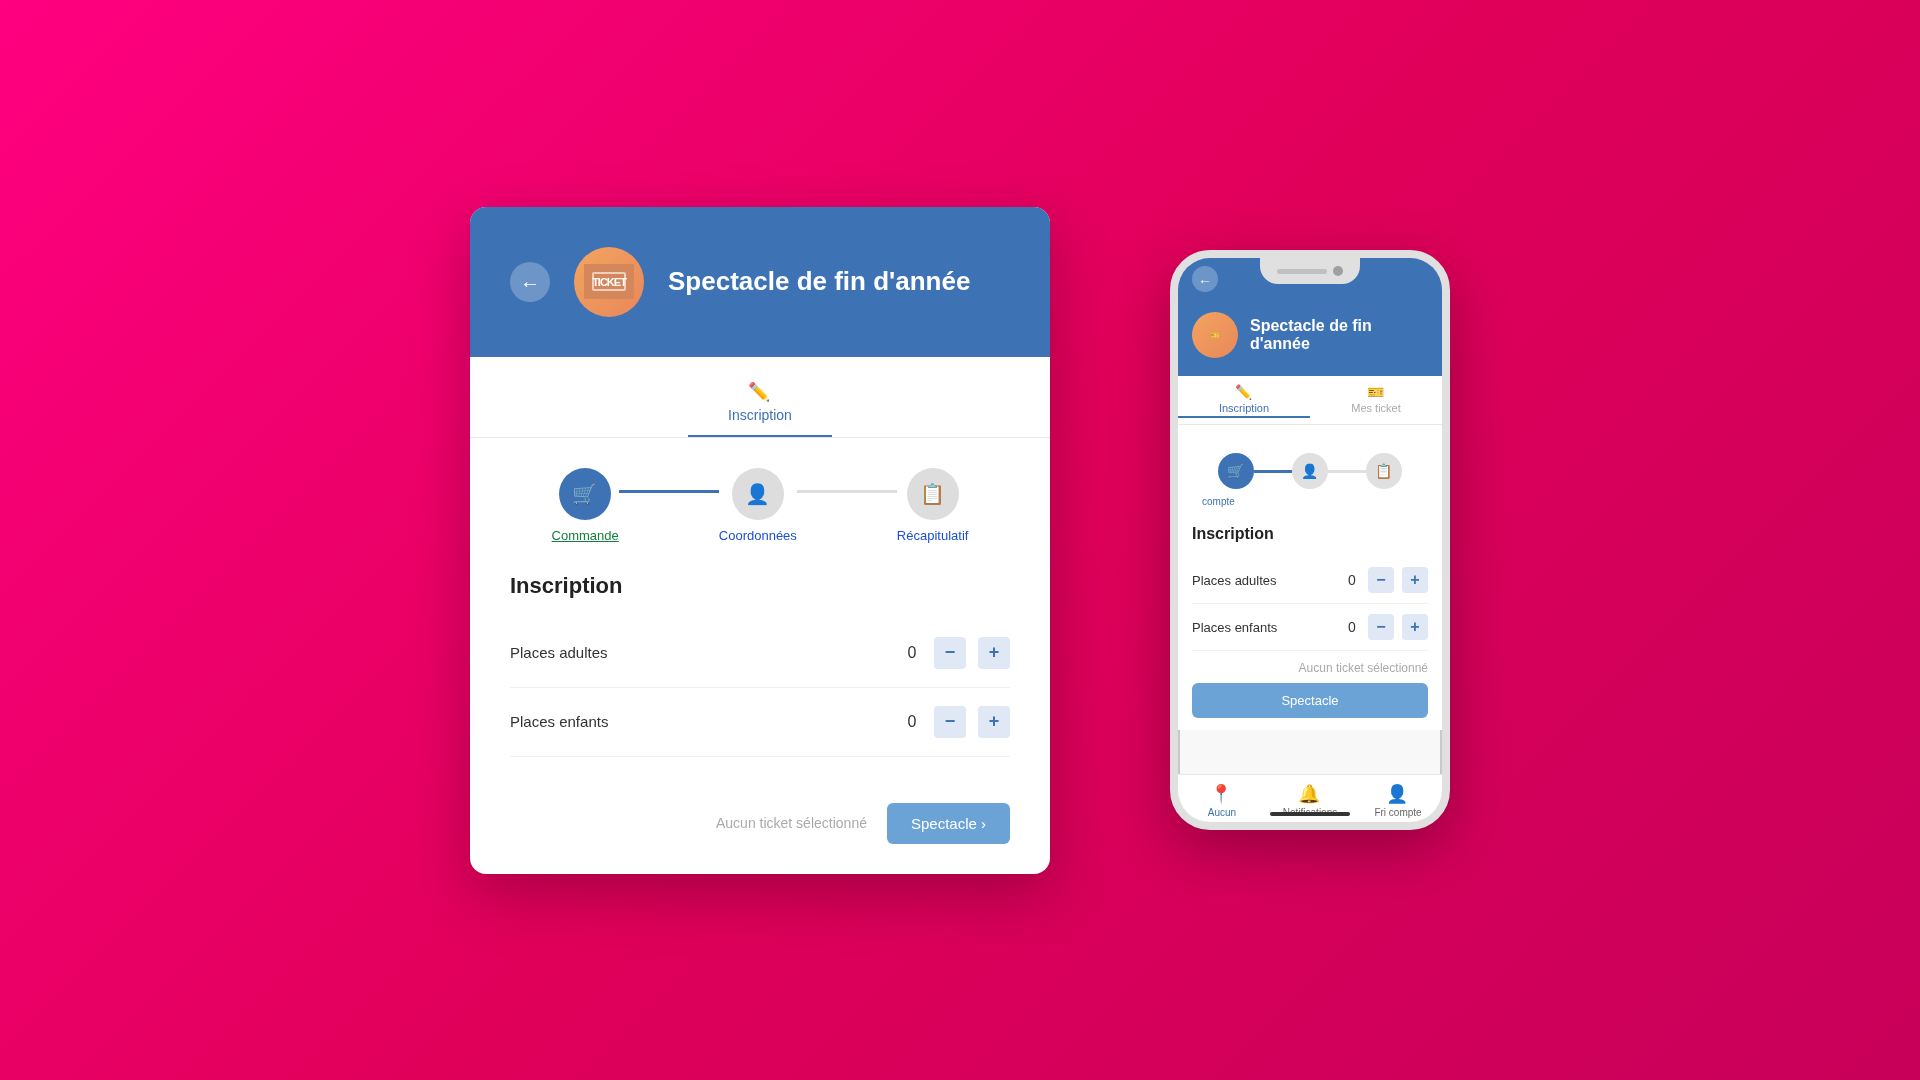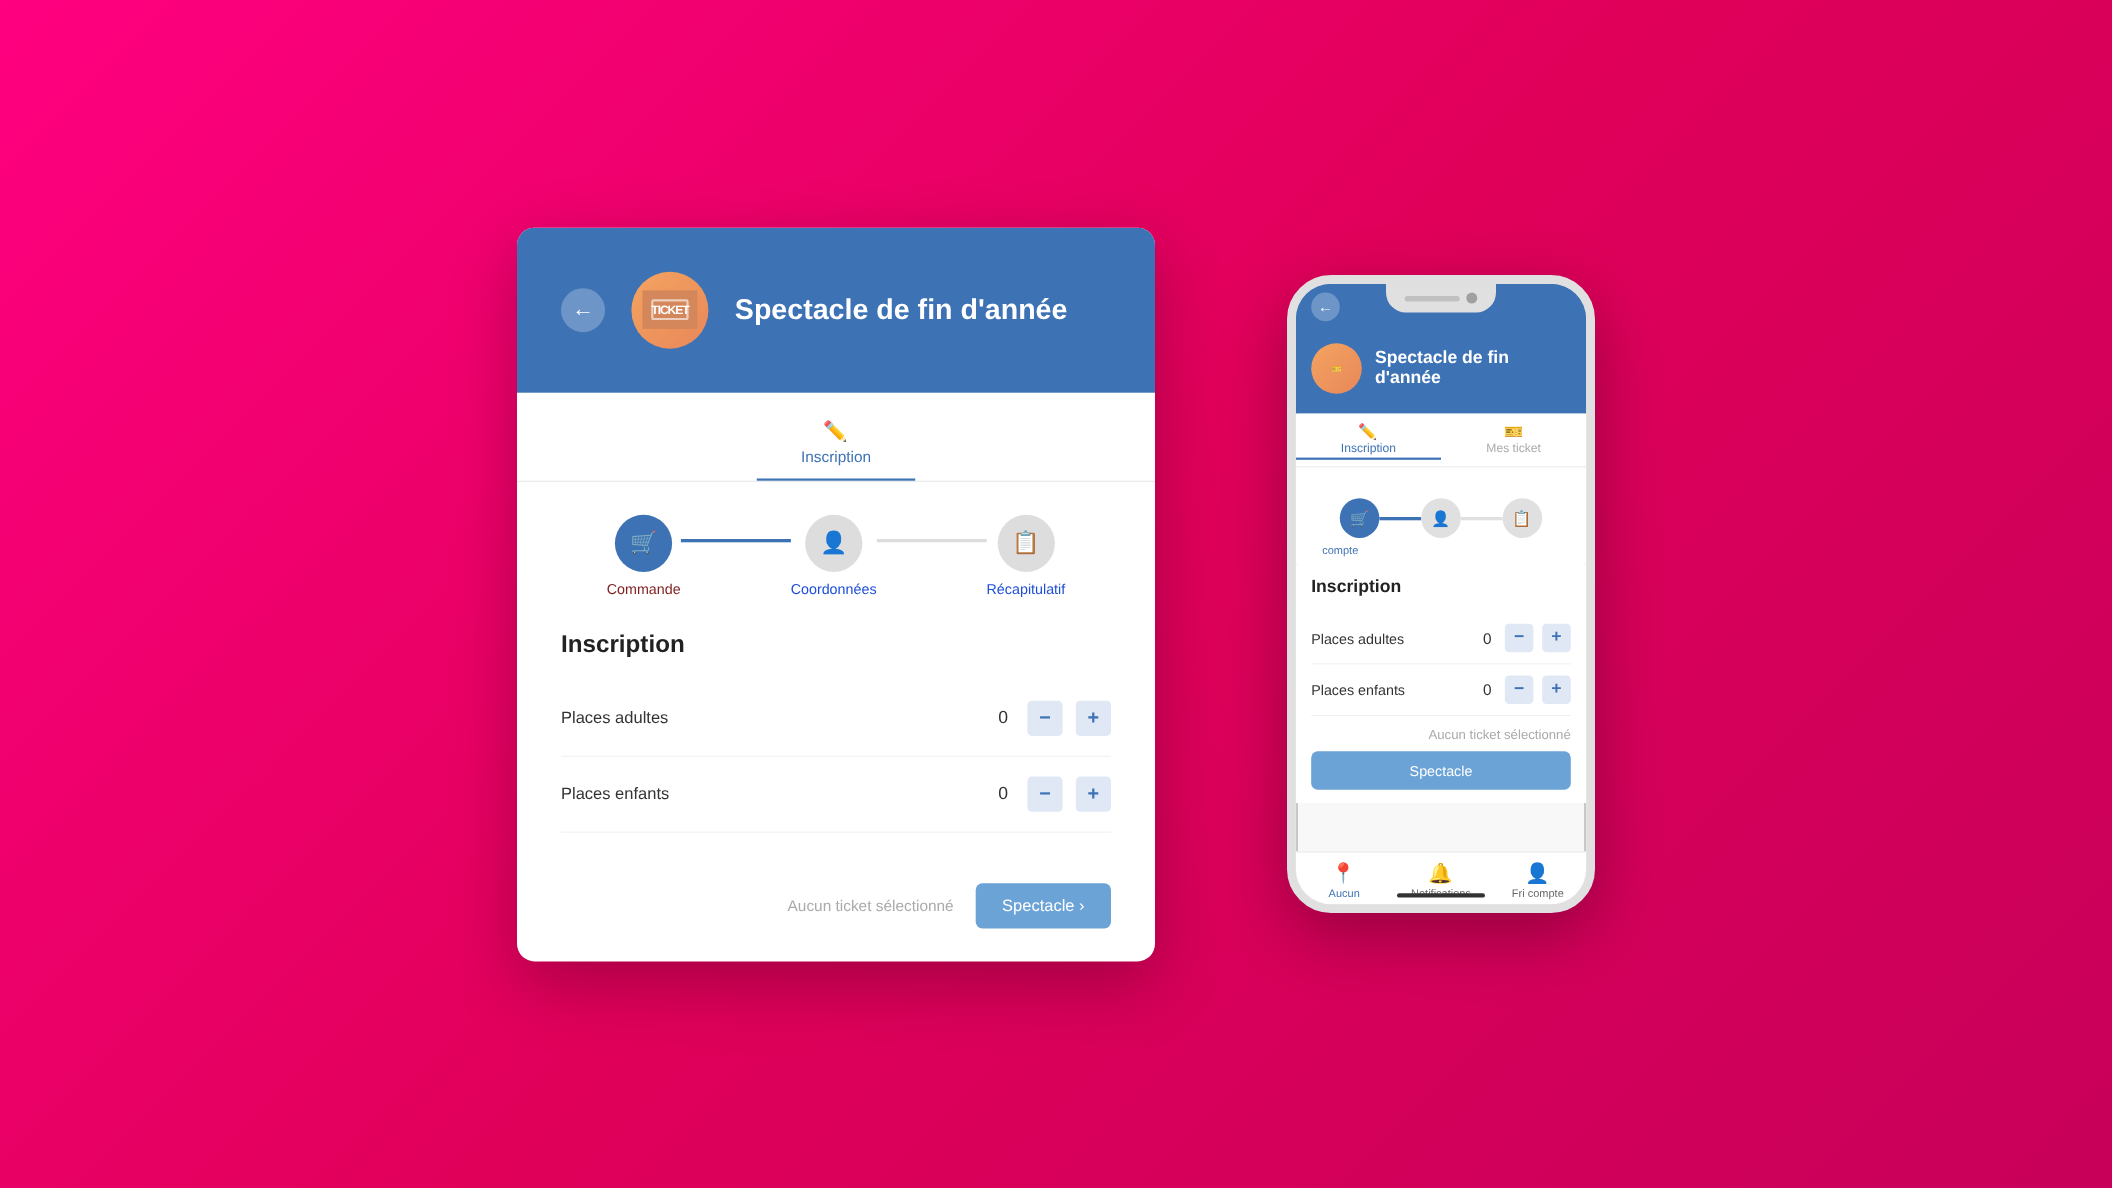--- a/index.html
+++ b/index.html
@@ -135,21 +135,22 @@
       background: #ddd;
       color: #aaa;
     }
 
     .step-label {
       font-size: 13px;
       color: #1d4ed8;
     }
 
     .step-label.active {
-      color: #7f1d1d;
+      color: #15803d;
+      text-decoration: underline;
     }
 
     .step-line {
       width: 100px;
       height: 3px;
       background: #3d72b4;
       margin-bottom: 28px;
     }
 
     .step-line.inactive {

